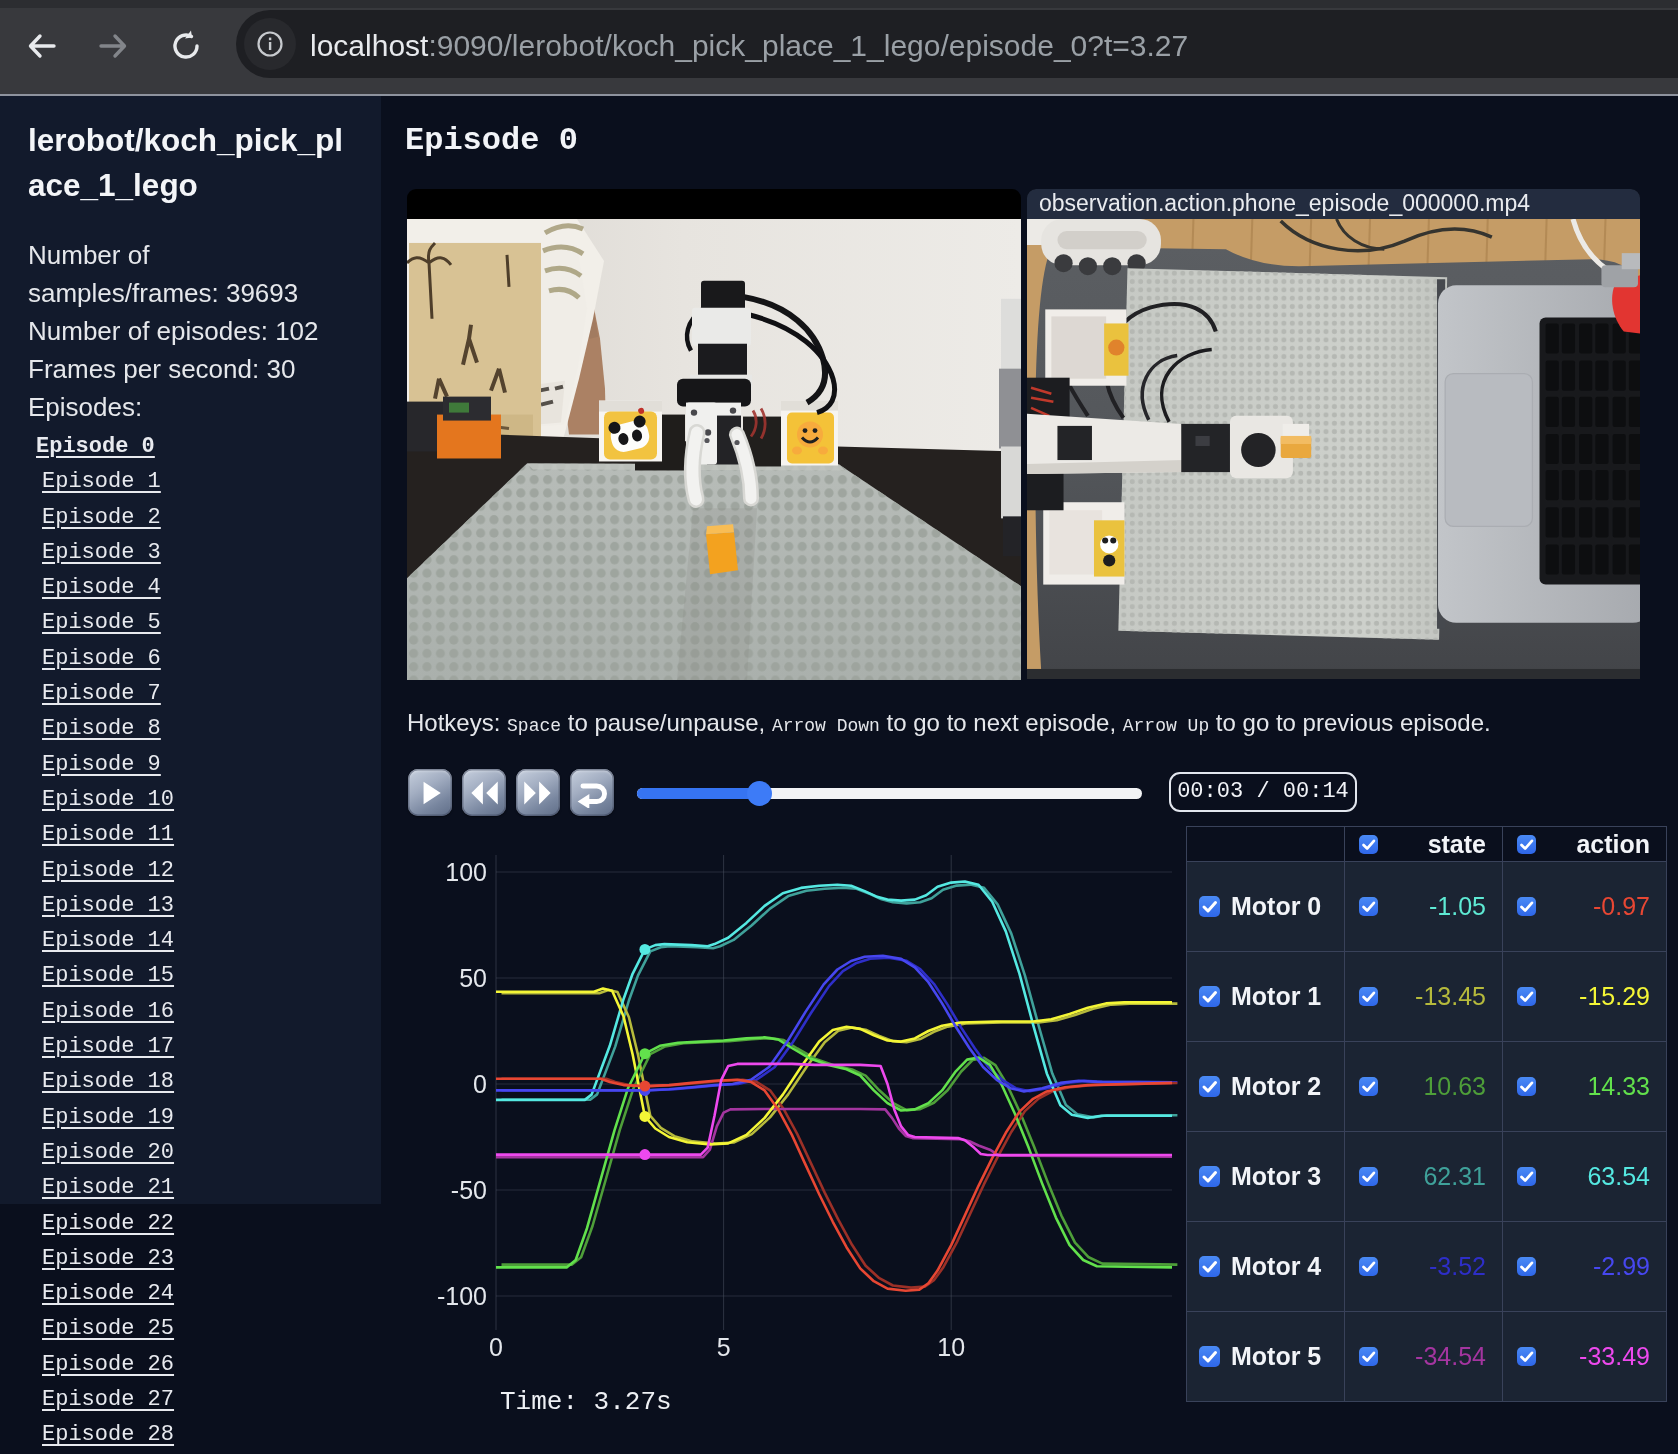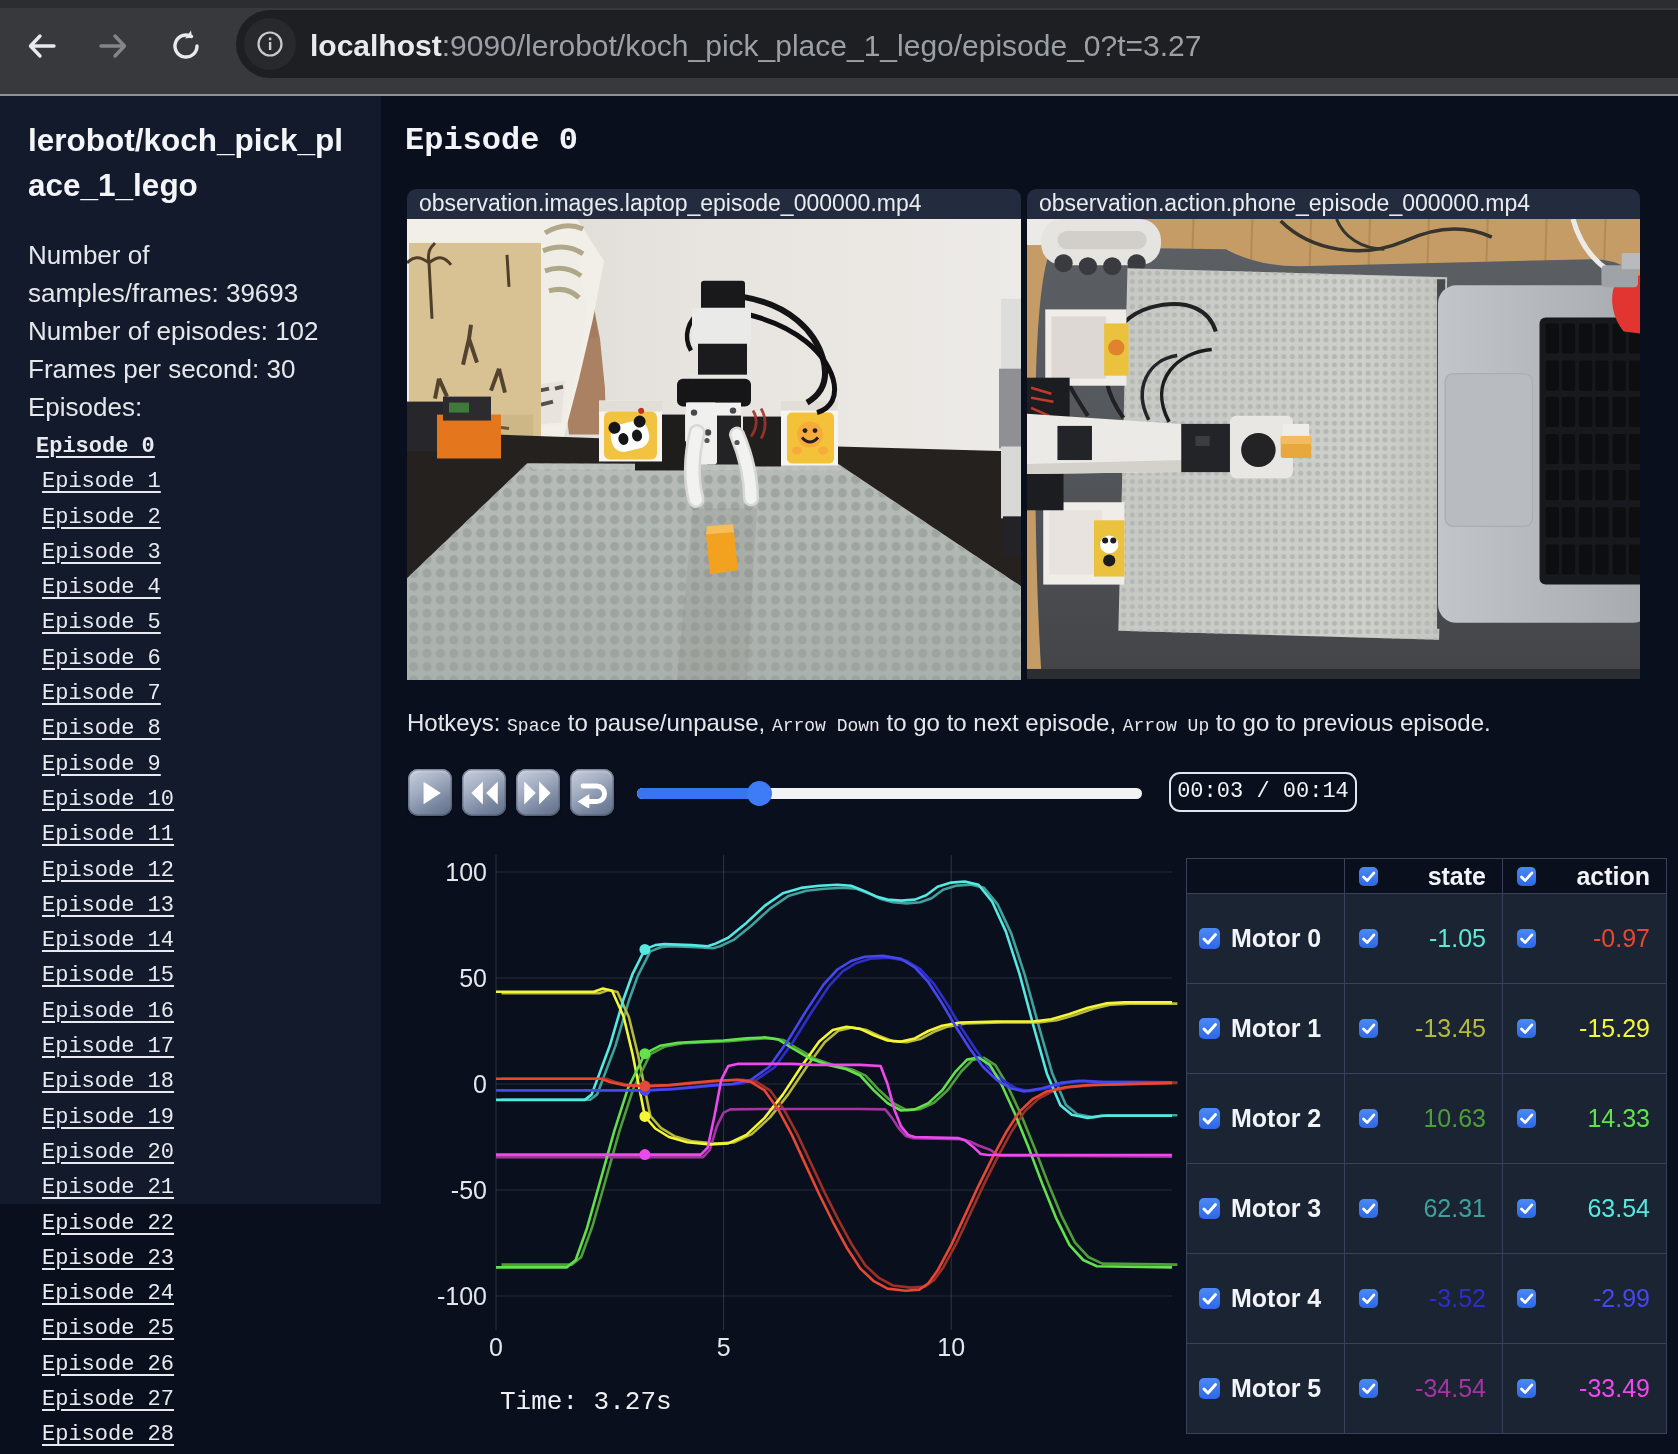--- a/index.html
+++ b/index.html
@@ -1,21 +1,21 @@
 <!DOCTYPE html>
 <html><head><meta charset="utf-8"><style>
 *{margin:0;padding:0;box-sizing:border-box}
 html,body{width:1678px;height:1454px;overflow:hidden;background:#0a0f1d;font-family:"Liberation Sans",sans-serif}
 #chrome{position:absolute;left:0;top:0;width:1678px;height:96px;background:#38393d;border-bottom:2px solid #8e939e}
 #chrome .top{position:absolute;left:0;top:0;width:100%;height:8px;background:#2c2d31}
 #pill{position:absolute;left:236px;top:10px;width:1442px;height:68px;background:#1e1f23;border-radius:34px 0 0 34px}
 #infocirc{position:absolute;left:244px;top:18px;width:52px;height:52px;border-radius:50%;background:#28292d}
 .cicon{position:absolute}
 #url{position:absolute;left:310px;top:0;height:96px;line-height:92px;font-size:30px;color:#9aa0a6;white-space:nowrap}
-#url b{color:#e8eaed;font-weight:700}
+#url b{color:#e8eaed;font-weight:400}
 #side{position:absolute;left:0;top:96px;width:381px;height:1108px;background:#121a2c;color:#e5e7eb}
 #side h2{position:absolute;left:28px;top:22px;width:316px;font-size:31.5px;line-height:45px;font-weight:700;color:#f3f5f8;word-break:break-all}
 #stats{position:absolute;left:28px;top:140px;width:334px;font-size:26px;line-height:38px;color:#e5e7eb}
 #eps{position:absolute;left:42px;top:333px;list-style:none;font-family:"Liberation Mono",monospace;font-size:22px;line-height:35.3px}
 #eps a{color:#e8eaef;text-decoration:underline;text-underline-offset:4px}
 #eps li.cur{margin-left:-6px}
 #eps li.cur a{font-weight:700}
 #sbthumb{position:absolute;left:384px;top:906px;width:11px;height:59px;border-radius:6px;background:#4c5466}
 #main{position:absolute;left:381px;top:96px;width:1297px;height:1358px;background:#0a0f1d}
 h1{position:absolute;left:405px;top:122px;font-family:"Liberation Mono",monospace;font-size:32px;font-weight:700;color:#f2f4f8}
@@ -24,21 +24,21 @@
 .vid svg{position:absolute;left:0;top:30px}
 #hotkeys{position:absolute;left:407px;top:709px;font-size:24px;color:#e5e7eb}
 #hotkeys .m{font-family:"Liberation Mono",monospace;font-size:18px}
 .pbtn{position:absolute;top:769px;width:44px;height:47px;border-radius:10px;background:linear-gradient(150deg,#c8d1df 0%,#a3aec2 38%,#78869f 72%,#5f6d87 100%);box-shadow:inset 0 0 0 1.5px rgba(60,70,92,0.55), inset 0 2px 3px rgba(255,255,255,0.45), 0 1px 2px rgba(0,0,0,0.5)}
 .pbtn svg{position:absolute;left:50%;top:50%;transform:translate(-50%,-50%)}
 #track{position:absolute;left:637px;top:788px;width:505px;height:11px;border-radius:6px;background:#f2f3f5}
 #fill{position:absolute;left:0;top:0;width:122px;height:11px;border-radius:6px 0 0 6px;background:#3674f2}
 #thumb{position:absolute;left:747px;top:781px;width:25px;height:25px;border-radius:50%;background:#3d7bf7}
 #timepill{position:absolute;left:1169px;top:772px;width:188px;height:40px;border:2.5px solid #e2e6ee;border-radius:11px;color:#f2f4f8;font-family:"Liberation Mono",monospace;font-size:22px;text-align:center;line-height:36px;white-space:nowrap}
 #timelab{position:absolute;left:500px;top:1387px;font-family:"Liberation Mono",monospace;font-size:26px;color:#eef0f4}
-#mtable{position:absolute;left:1186px;top:858px;border-collapse:collapse;table-layout:fixed}
+#mtable{position:absolute;left:1186px;top:826px;border-collapse:collapse;table-layout:fixed}
 #mtable td{border:1px solid #39425a;padding:0}
 #mtable tr.hd td{height:35px;background:transparent}
 #mtable tr td:first-child{width:158px}
 #mtable tr td:nth-child(2){width:158px}
 #mtable tr td:nth-child(3){width:164px}
 #mtable tr:not(.hd) td{height:90px;background:#1b2433}
 .cell{display:flex;align-items:center;justify-content:space-between;padding:0 16px 0 14px}
 .cell.lab{justify-content:flex-start;gap:11px;padding-left:12px}
 .cb{display:inline-flex;align-items:center;justify-content:center;border-radius:5px;background:linear-gradient(180deg,#4a8af5 0%,#2e66e8 100%);flex:0 0 auto}
 .hlab{font-size:25px;font-weight:700;color:#f2f4f8}
@@ -98,21 +98,20 @@
 <li><a>Episode 25</a></li>
 <li><a>Episode 26</a></li>
 <li><a>Episode 27</a></li>
 <li><a>Episode 28</a></li>
     </ul>
 </div>
 <div id="sbthumb"></div>
 <div id="main"></div>
 <h1>Episode 0</h1>
 <div class="vid" style="left:407px;width:614px;height:491px">
-    <div class="cap">observation.images.laptop_episode_000000.mp4</div>
     <svg width="614" height="461" viewBox="0 0 614 462" preserveAspectRatio="none">
 <defs>
 <linearGradient id="wallL" x1="0" y1="0" x2="1" y2="0">
           <stop offset="0" stop-color="#d9d5cf"></stop>
           <stop offset="0.45" stop-color="#e7e4df"></stop>
           <stop offset="1" stop-color="#edebe7"></stop>
         </linearGradient>
 <linearGradient id="plateL" x1="0" y1="0" x2="0" y2="1">
           <stop offset="0" stop-color="#b7bcb8"></stop>
           <stop offset="1" stop-color="#aab0ac"></stop>

